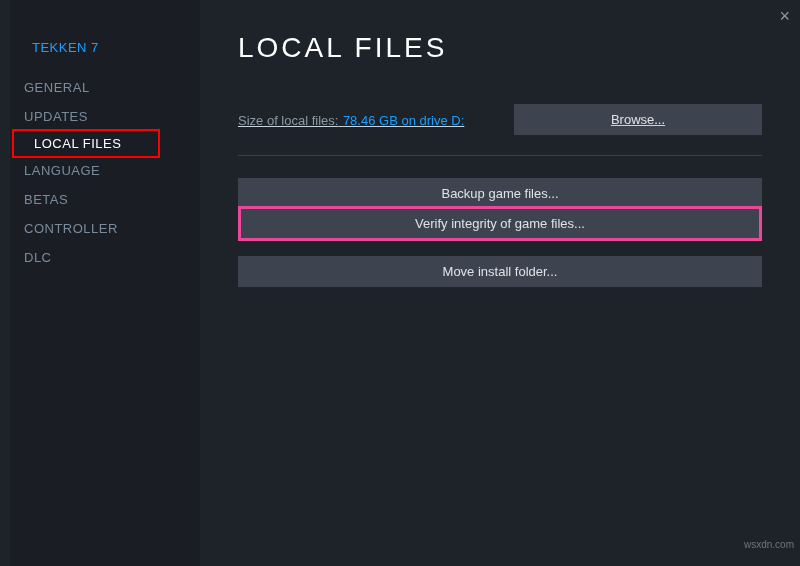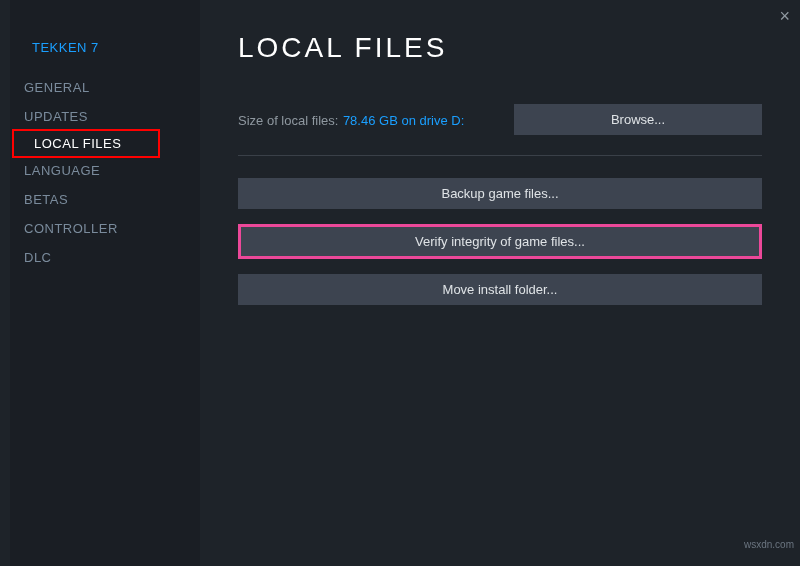--- a/index.html
+++ b/index.html
@@ -57,39 +57,39 @@
       font-weight: 300;
       letter-spacing: 3px;
       margin-bottom: 40px;
     }
     .size-row {
       display: flex;
       align-items: center;
       justify-content: space-between;
       gap: 10px;
       margin-bottom: 20px;
+      text-decoration: underline;
     }
     .size-text {
       color: #8f98a0;
       font-size: 13px;
     }
     .size-value {
       color: #1a9fff;
       font-size: 13px;
     }
     .btn {
       background: #3d4450;
       color: #dfe3e6;
       text-align: center;
       font-size: 13px;
       padding: 8px 0;
       border: none;
       cursor: pointer;
       width: 100%;
-      margin-bottom: 18px;
     }
     .browse-btn {
       width: 248px;
       flex-shrink: 0;
       margin-bottom: 0;
     }
     .divider {
       border-top: 1px solid #3a4048;
       margin-bottom: 22px;
     }

